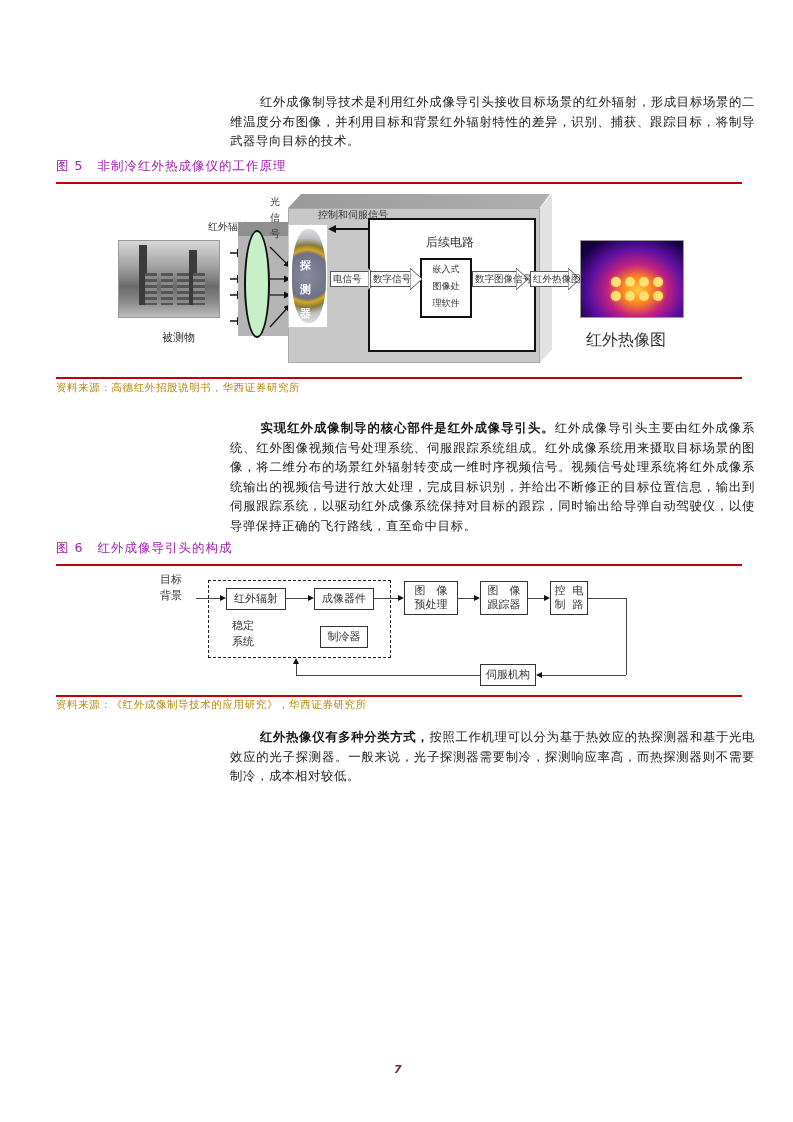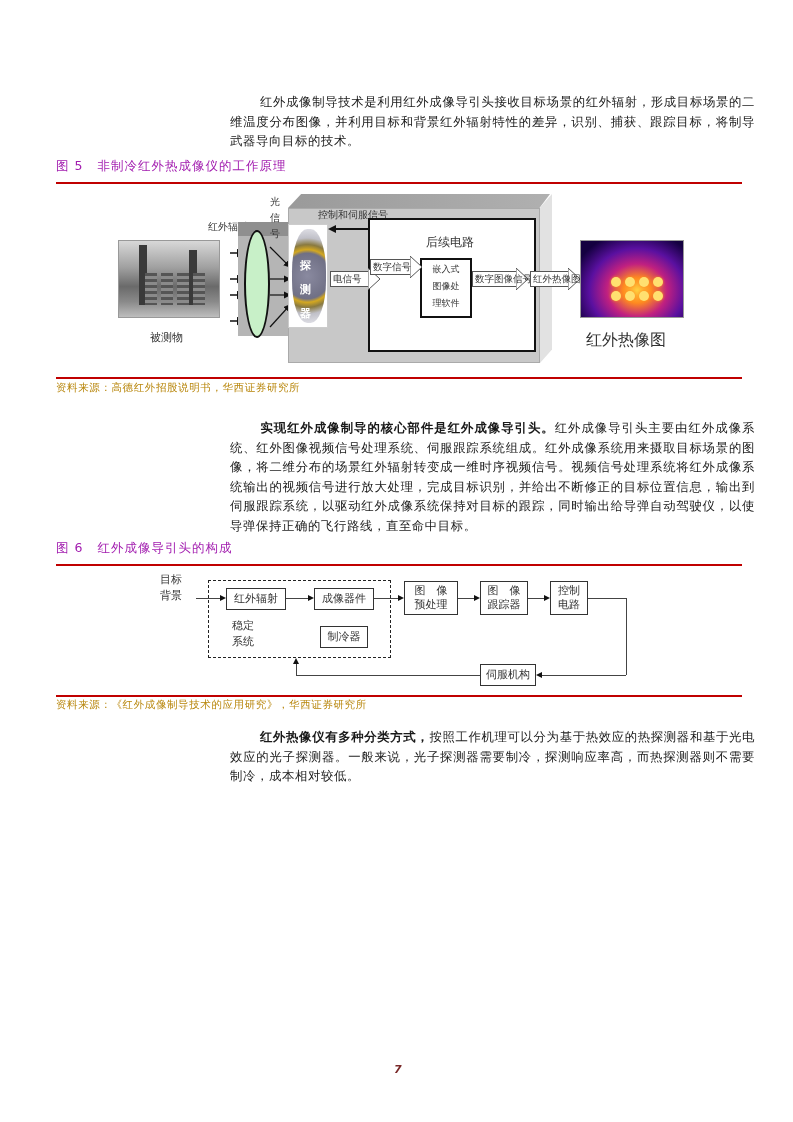--- a/index.html
+++ b/index.html
@@ -66,21 +66,21 @@
 
 <div class="fig5">
   <div class="photo-left">
     <div class="tower" style="left:20px;height:60px;"></div>
     <div class="tower" style="left:70px;height:55px;"></div>
     <div class="coil" style="left:26px;"></div>
     <div class="coil" style="left:42px;"></div>
     <div class="coil" style="left:58px;"></div>
     <div class="coil" style="left:74px;"></div>
   </div>
-  <div class="label" style="left:40px; top:142px; font-size:11px;">被测物</div>
+  <div class="label" style="left:52px; top:142px; font-size:11px;">被测物</div>
 
   <div class="label" style="left:98px; top:32px;">红外辐射</div>
 
   <svg style="position:absolute;left:118px;top:55px;" width="60" height="90">
     <defs>
         <marker id="ah" markerWidth="6" markerHeight="6" refX="5" refY="3" orient="auto">
           <path d="M0,0 L6,3 L0,6 z" fill="#111"></path>
         </marker>
       </defs>
     <line x1="2" y1="10" x2="16" y2="10" stroke="#111" stroke-width="1.5" marker-end="url(#ah)"></line>
@@ -133,21 +133,21 @@
     <div>理软件</div>
   </div>
 
   <div class="arrow-block" style="left:220px; top:80px; width:50px;">
     <div class="body" style="width:40px;"></div>
     <svg style="position:absolute;left:38px;top:0;" width="12" height="22">
         <path d="M0,0 L12,11 L0,22 z" fill="#fff" stroke="#555"></path>
       </svg>
     <div class="txt">电信号</div>
   </div>
-  <div class="arrow-block" style="left:260px; top:68px; width:52px;">
+  <div class="arrow-block" style="left:260px; top:80px; width:52px;">
     <div class="body" style="width:42px;"></div>
     <svg style="position:absolute;left:40px;top:0;" width="12" height="22">
         <path d="M0,0 L12,11 L0,22 z" fill="#fff" stroke="#555"></path>
       </svg>
     <div class="txt">数字信号</div>
   </div>
   <div class="arrow-block" style="left:362px; top:80px; width:56px;">
     <div class="body" style="width:46px;"></div>
     <svg style="position:absolute;left:44px;top:0;" width="12" height="22">
         <path d="M0,0 L12,11 L0,22 z" fill="#fff" stroke="#555"></path>
@@ -217,21 +217,21 @@
 
   <div class="hline" style="left:308px; top:28px; width:16px;"></div>
   <div class="tri-r" style="left:324px; top:25px;"></div>
   <div class="f6box" style="left:330px; top:11px; width:48px; height:34px; flex-direction:column;">
     <div>图　像</div>
     <div>跟踪器</div>
   </div>
 
   <div class="hline" style="left:378px; top:28px; width:16px;"></div>
   <div class="tri-r" style="left:394px; top:25px;"></div>
-  <div class="f6box" style="left:400px; top:11px; width:38px; height:34px; flex-direction:column;">
+  <div class="f6box" style="left:400px; top:11px; width:38px; height:34px; flex-direction:row;">
     <div>控制</div>
     <div>电路</div>
   </div>
 
   <div class="hline" style="left:438px; top:28px; width:38px;"></div>
   <div class="vline" style="left:476px; top:28px; height:77px;"></div>
   <div class="hline" style="left:392px; top:105px; width:84px;"></div>
   <div class="tri-l" style="left:386px; top:102px;"></div>
   <div class="f6box" style="left:330px; top:94px; width:56px; height:22px;">伺服机构</div>
 

